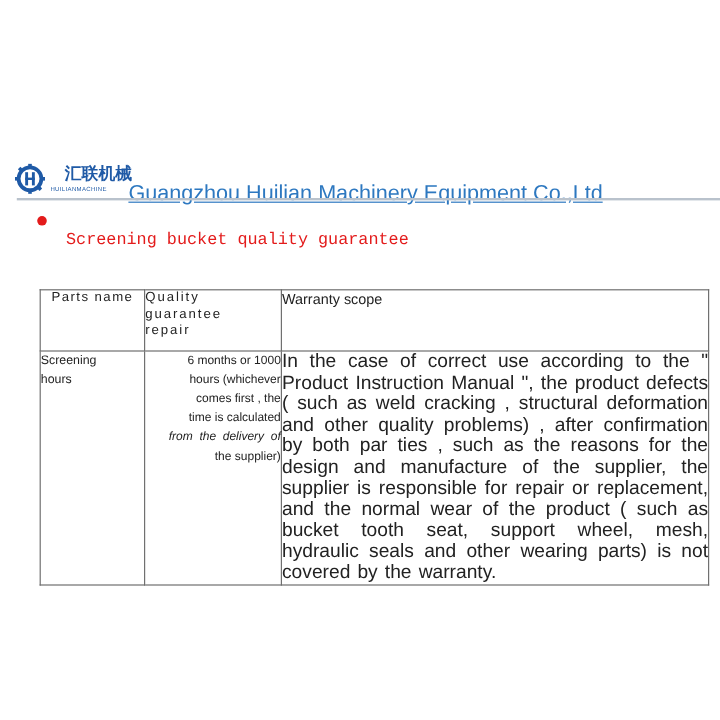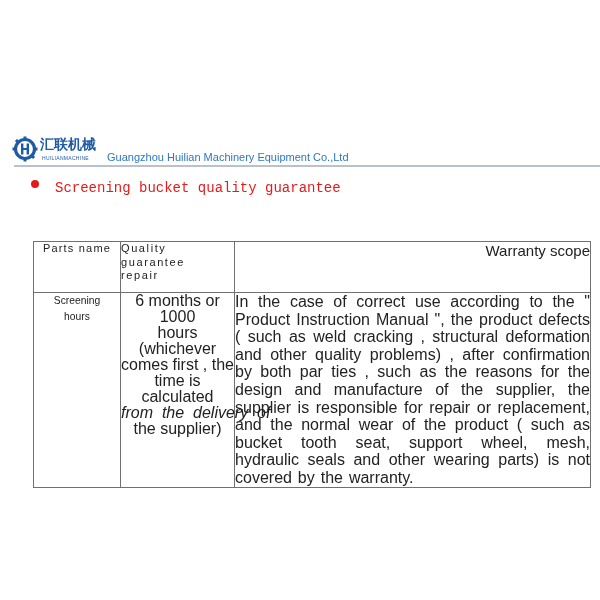--- a/index.html
+++ b/index.html
@@ -1,35 +1,35 @@
 <!DOCTYPE html>
 <html><head>
   <meta charset="utf-8">
   <style>
     html, body { margin: 0; padding: 0; background: #ffffff; }
     body { width: 600px; height: 600px; position: relative; overflow: hidden; font-family: "Liberation Sans", sans-serif; }
 
     .header { position: absolute; left: 0; top: 130px; width: 600px; height: 40px; }
     .logo { position: absolute; left: 12px; top: 6px; width: 26px; height: 26px; }
-    .logo-cn { position: absolute; left: 40px; top: 6px; font-family: "DejaVu Sans", sans-serif; font-size: 14px; font-weight: bold; color: #1f5aa6; letter-spacing: 0px; }
+    .logo-cn { position: absolute; left: 54px; top: 6px; font-family: "DejaVu Sans", sans-serif; font-size: 14px; font-weight: bold; color: #1f5aa6; letter-spacing: 0px; }
     .logo-en { position: absolute; left: 42px; top: 25px; font-size: 5px; color: #1f5aa6; letter-spacing: 0.3px; }
-    .company { position: absolute; left: 107px; top: 21px; font-size: 11px; color: #2d78c0; white-space: nowrap; }
+    .company { position: absolute; left: 107px; top: 21px; font-size: 18px; color: #2d78c0; white-space: nowrap; text-decoration: underline; }
     .rule { position: absolute; left: 14px; top: 35px; width: 586px; height: 2px; background: #b9c2cc; }
 
     .bullet-line { position: absolute; left: 28px; top: 176px; height: 18px; white-space: nowrap; }
     .bullet { position: absolute; left: 3px; top: 4px; width: 8px; height: 8px; border-radius: 50%; background: #e31b1b; }
-    .bullet-title { position: absolute; left: 27px; top: 4px; font-family: "Liberation Mono", monospace; font-size: 14px; color: #e31b1b; }
+    .bullet-title { position: absolute; left: 27px; top: 16px; font-family: "Liberation Mono", monospace; font-size: 14px; color: #e31b1b; }
 
     table.warranty { position: absolute; left: 33px; top: 241px; width: 558px; border-collapse: collapse; table-layout: fixed; padding-left: 15px; }
     table.warranty td, table.warranty th { border: 1px solid #707070; vertical-align: top; padding: 0; font-weight: normal; color: #222; }
     th.col1 { width: 86px; height: 50px; font-size: 11px; letter-spacing: 1.2px; padding-top: 3px; text-align: center; }
     th.col2 { width: 113px; font-size: 11px; letter-spacing: 1.6px; line-height: 13.5px; padding-top: 0px; text-align: left; }
-    th.col3 { font-size: 15px; padding-top: 2px; text-align: right; }
-    td.c1 { height: 158px; font-size: 10.3px; line-height: 16px; text-align: center; padding-top: 3px; }
-    td.c2 { font-size: 16px; line-height: 16px; padding-top: 3px; padding-left: 1px; text-align: center; }
+    th.col3 { font-size: 12px; padding-top: 2px; text-align: left; }
+    td.c1 { height: 158px; font-size: 10.3px; line-height: 16px; text-align: left; padding-top: 3px; }
+    td.c2 { font-size: 10px; line-height: 16px; padding-top: 3px; padding-left: 1px; text-align: right; }
     td.c3 { font-size: 16px; line-height: 17.6px; padding: 3px 2px 0 3px; text-align: justify; word-spacing: 1.5px; }
   </style>
 </head>
 <body>
 
 <div class="header">
   <svg class="logo" viewBox="0 0 26 26">
     <g fill="#1f5aa6">
       <circle cx="13" cy="13" r="9.5" fill="none" stroke="#1f5aa6" stroke-width="3.2"></circle>
       <rect x="11.5" y="0.5" width="3" height="4"></rect>

